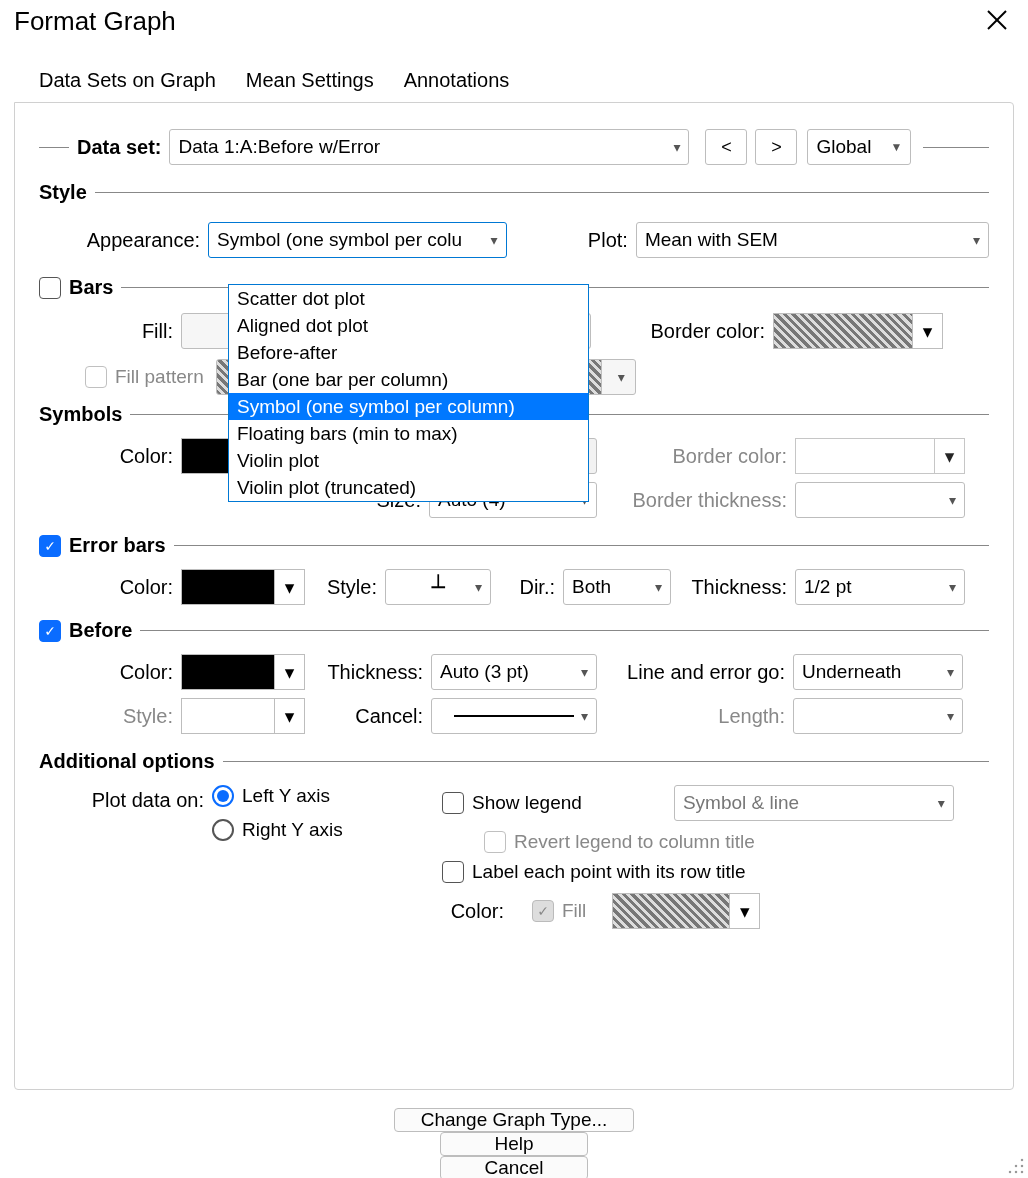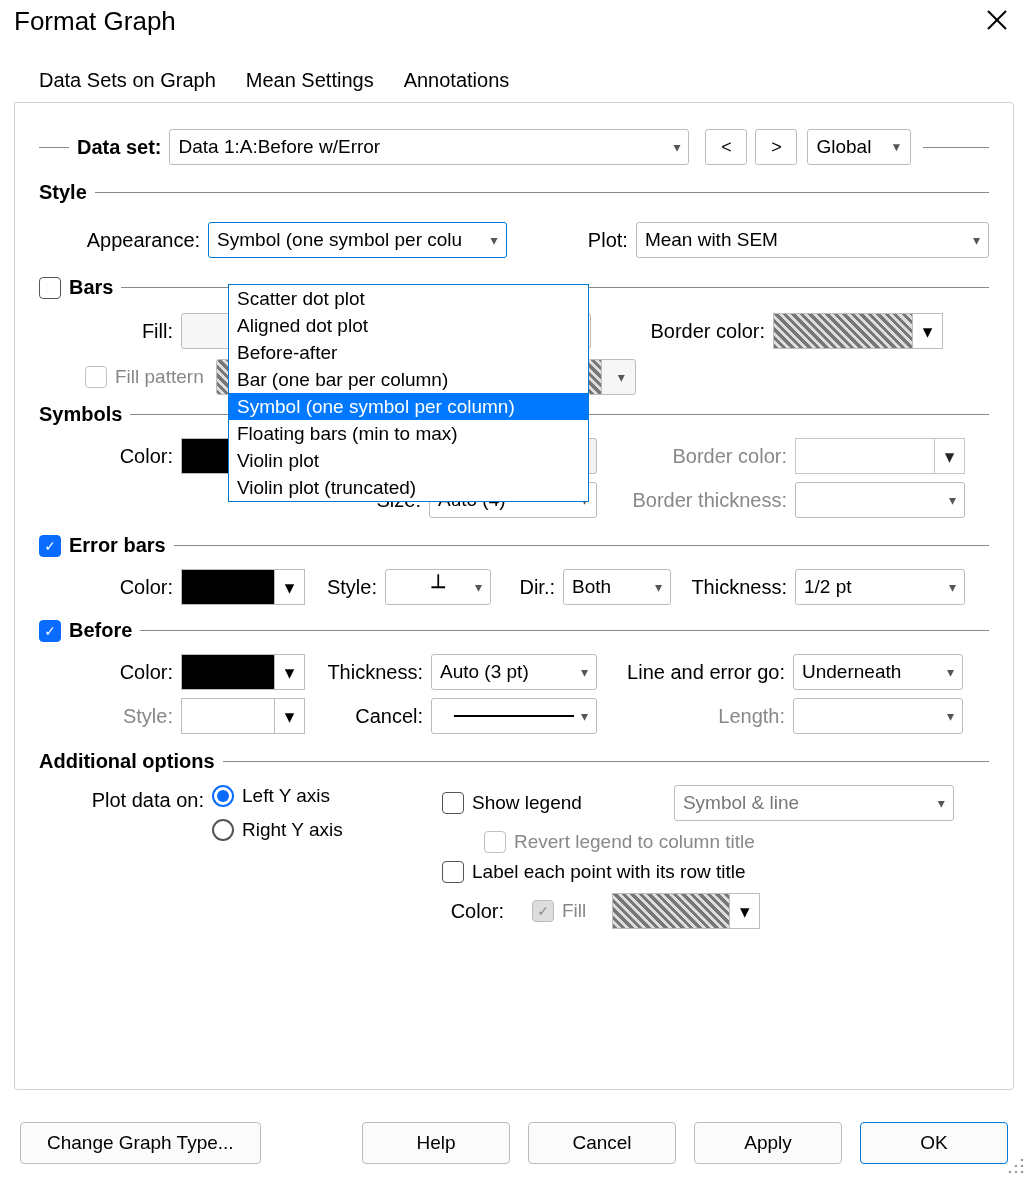--- a/index.html
+++ b/index.html
@@ -96,21 +96,21 @@
     width:361px;
     background:#fff;
     border:1px solid #0078d4;
     z-index:10;
   }
   .dropdown-list .item { padding:1px 8px 1px 8px; font-size:19px; line-height:25px; cursor:pointer;}
   .dropdown-list .item.sel { background:#0078ff; color:#fff; }
   .bottom-bar {
     position:absolute; left:0; right:0; bottom:0;
     height:70px;
-    display:flex; align-items:center; padding:0 20px;
+    display:flex; align-items:center; padding:0 20px;flex-direction:column;
   }
   .btn {
     height:42px; padding:0 26px;
     border:1px solid #bdbdbd; border-radius:4px;
     background:#fbfbfb; font-size:19px;
     display:inline-flex; align-items:center; justify-content:center;
     cursor:pointer;
   }
   .btn.default { border-color:#0078d4;}
   .shape-circle { width:18px;height:18px;border-radius:50%;background:#000;}

